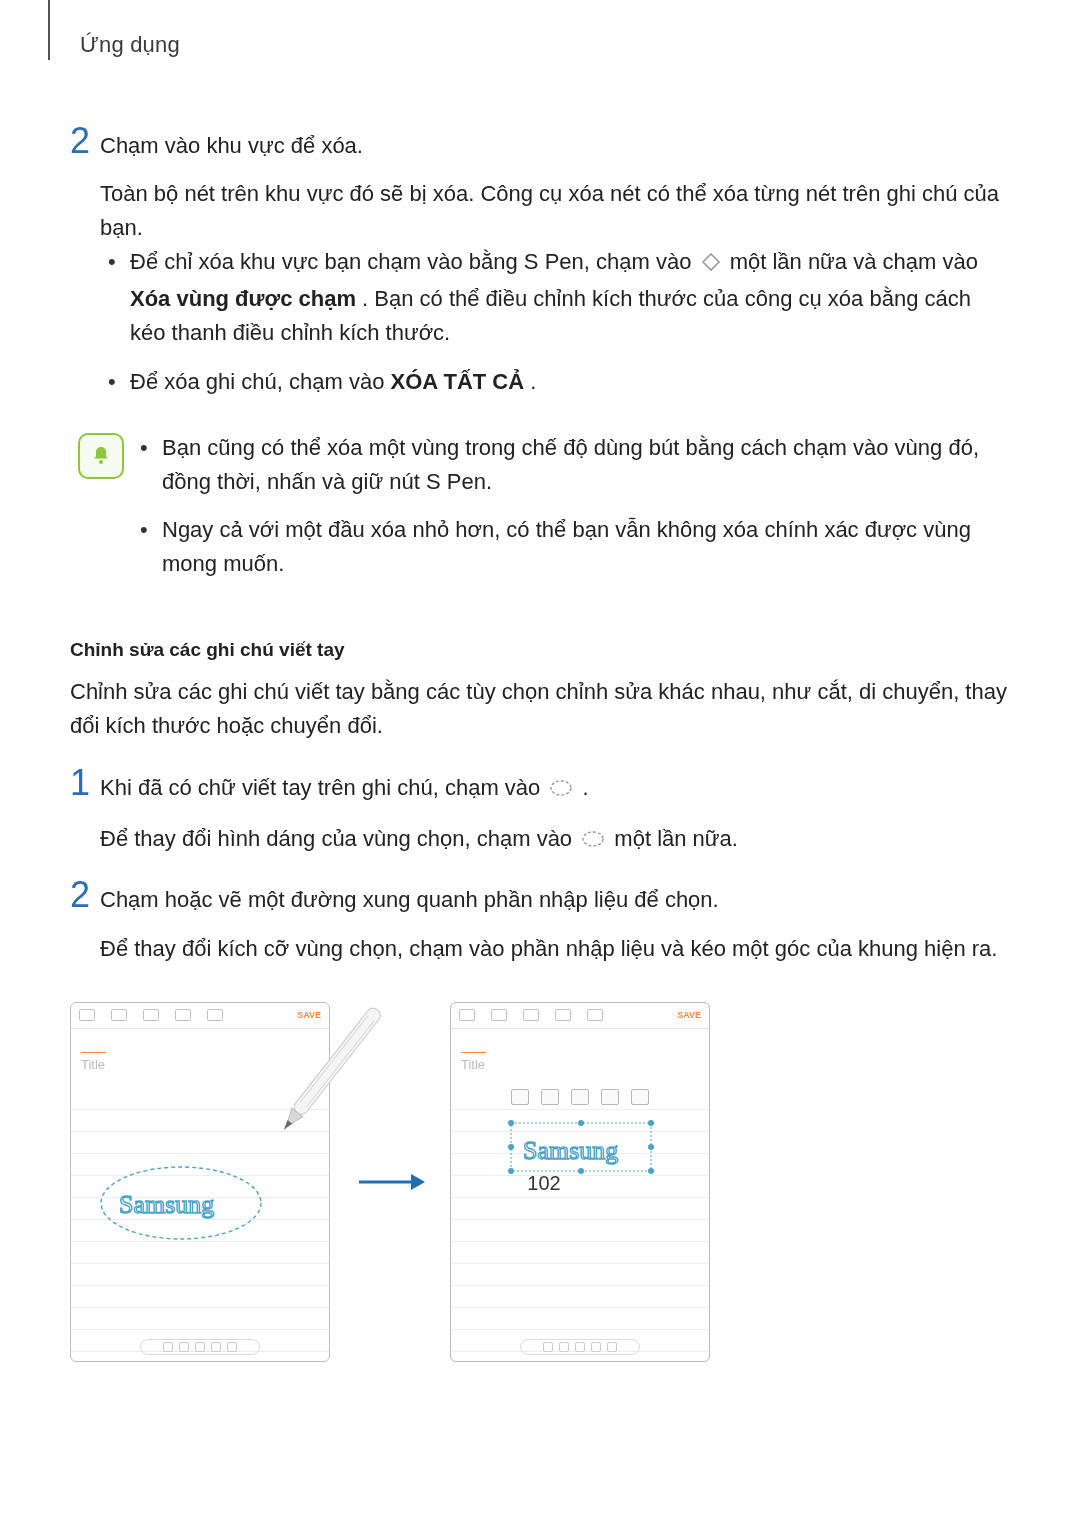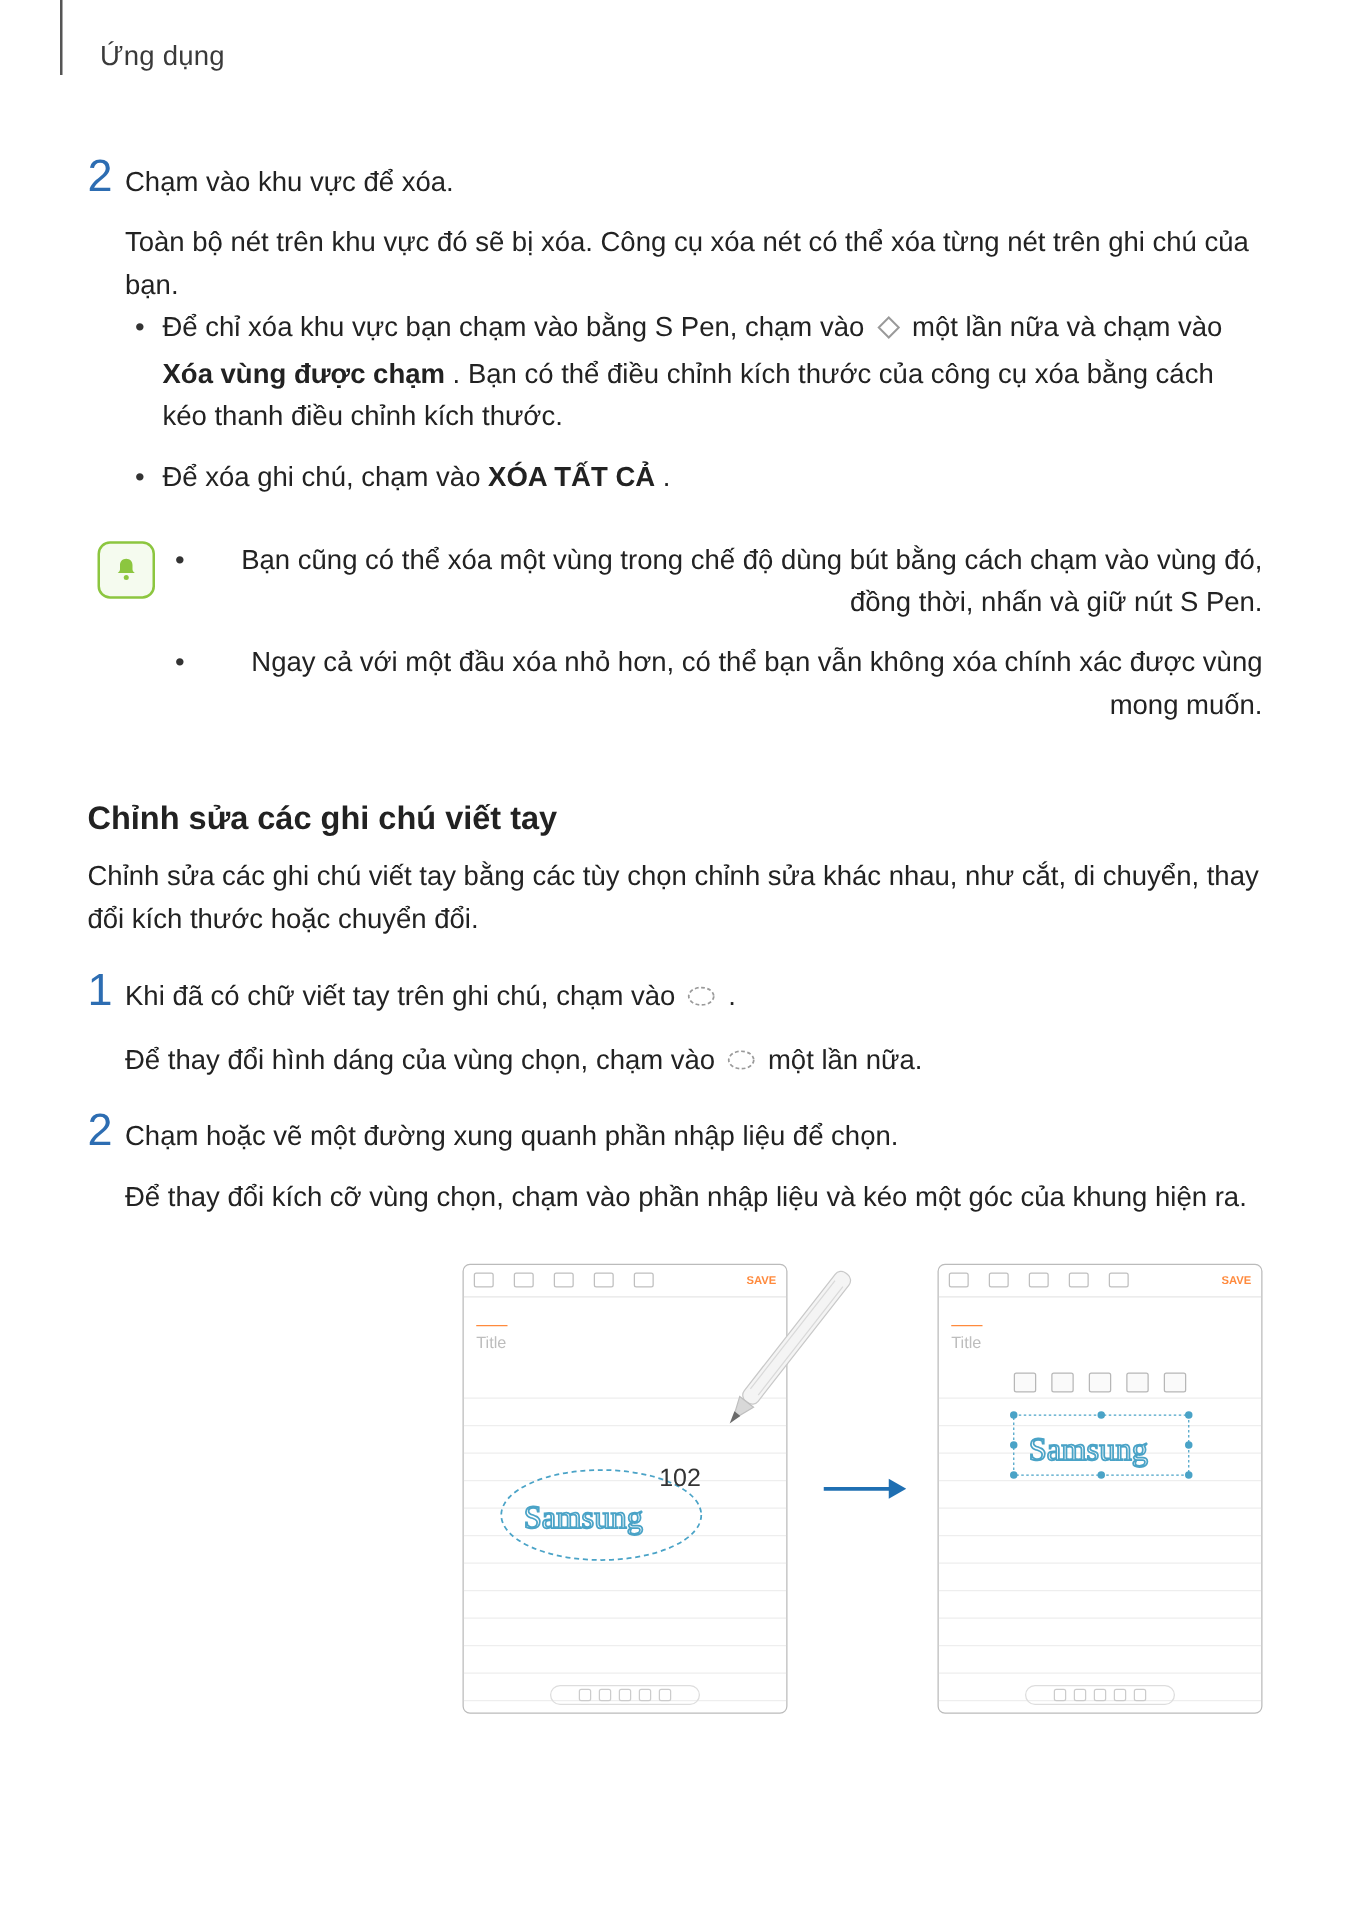--- a/index.html
+++ b/index.html
@@ -13,29 +13,29 @@
   .numbered .body { flex: 1; font-size: 22px; line-height: 1.55; padding-top: 6px; }
   .para { font-size: 22px; line-height: 1.55; margin-top: 14px; }
   ul.dots { list-style: none; }
   ul.dots > li { position: relative; padding-left: 30px; font-size: 22px; line-height: 1.55; margin-bottom: 14px; }
   ul.dots > li::before { content: "•"; position: absolute; left: 8px; top: 0; color: #333; }
   .bold { font-weight: 700; }
   .note-row { display: flex; margin-top: 16px; }
   .note-icon-cell { width: 62px; display: flex; align-items: flex-start; justify-content: center; padding-top: 2px; }
   .note-icon { width: 46px; height: 46px; border: 2px solid #8cc63f; border-radius: 10px; background: #f5fbef; display: flex; align-items: center; justify-content: center; }
   .bell { width: 24px; height: 24px; display: block; }
-  .note-body { flex: 1; text-align: right; }
+  .note-body { flex: 1; }
   .note-body ul.dots { margin-top: 0; }
-  h3.section { font-size: 26px; font-weight: 700; margin-top: 44px; margin-bottom: 14px; }
+  h3.section { font-size: 19px; font-weight: 700; margin-top: 44px; margin-bottom: 14px; }
   .intro { font-size: 22px; line-height: 1.55; }
   .inline-icon { display: inline-block; vertical-align: -3px; margin: 0 3px; }
   .page-number { position: absolute; bottom: 30px; left: 4px; width: 1080px; text-align: center; font-size: 20px; color: #333; }
 
   
-  .illus { margin-top: 36px; display: flex; align-items: center; justify-content: flex-end; gap: 0; }
+  .illus { margin-top: 36px; display: flex; align-items: center; justify-content: flex-start; gap: 0; }
   .phone { width: 260px; height: 360px; border: 1px solid #bbb; border-radius: 6px; background: #fff; position: relative; overflow: hidden; }
   .phone .topbar { height: 26px; border-bottom: 1px solid #e6e6e6; display: flex; align-items: center; padding: 0 8px; gap: 16px; }
   .topbar .pick { width: 16px; height: 12px; border: 1px solid #bfbfbf; border-radius: 2px; }
   .topbar .save { margin-left: auto; font-size: 9px; font-weight: 700; color: #ff8a3d; }
   .phone .meta { padding: 6px 10px 2px; }
   .phone .meta .cat { font-size: 9px; color: #ff8a3d; border-bottom: 1px solid #ff8a3d; display: inline-block; padding-bottom: 1px; }
   .phone .meta .title { font-size: 13px; color: #bdbdbd; margin-top: 4px; }
   .phone .lines { margin-top: 14px; }
   .phone .lines div { height: 22px; border-bottom: 1px solid #eee; }
   .phone .writing-area { position: absolute; left: 0; right: 0; top: 72px; bottom: 26px; }

